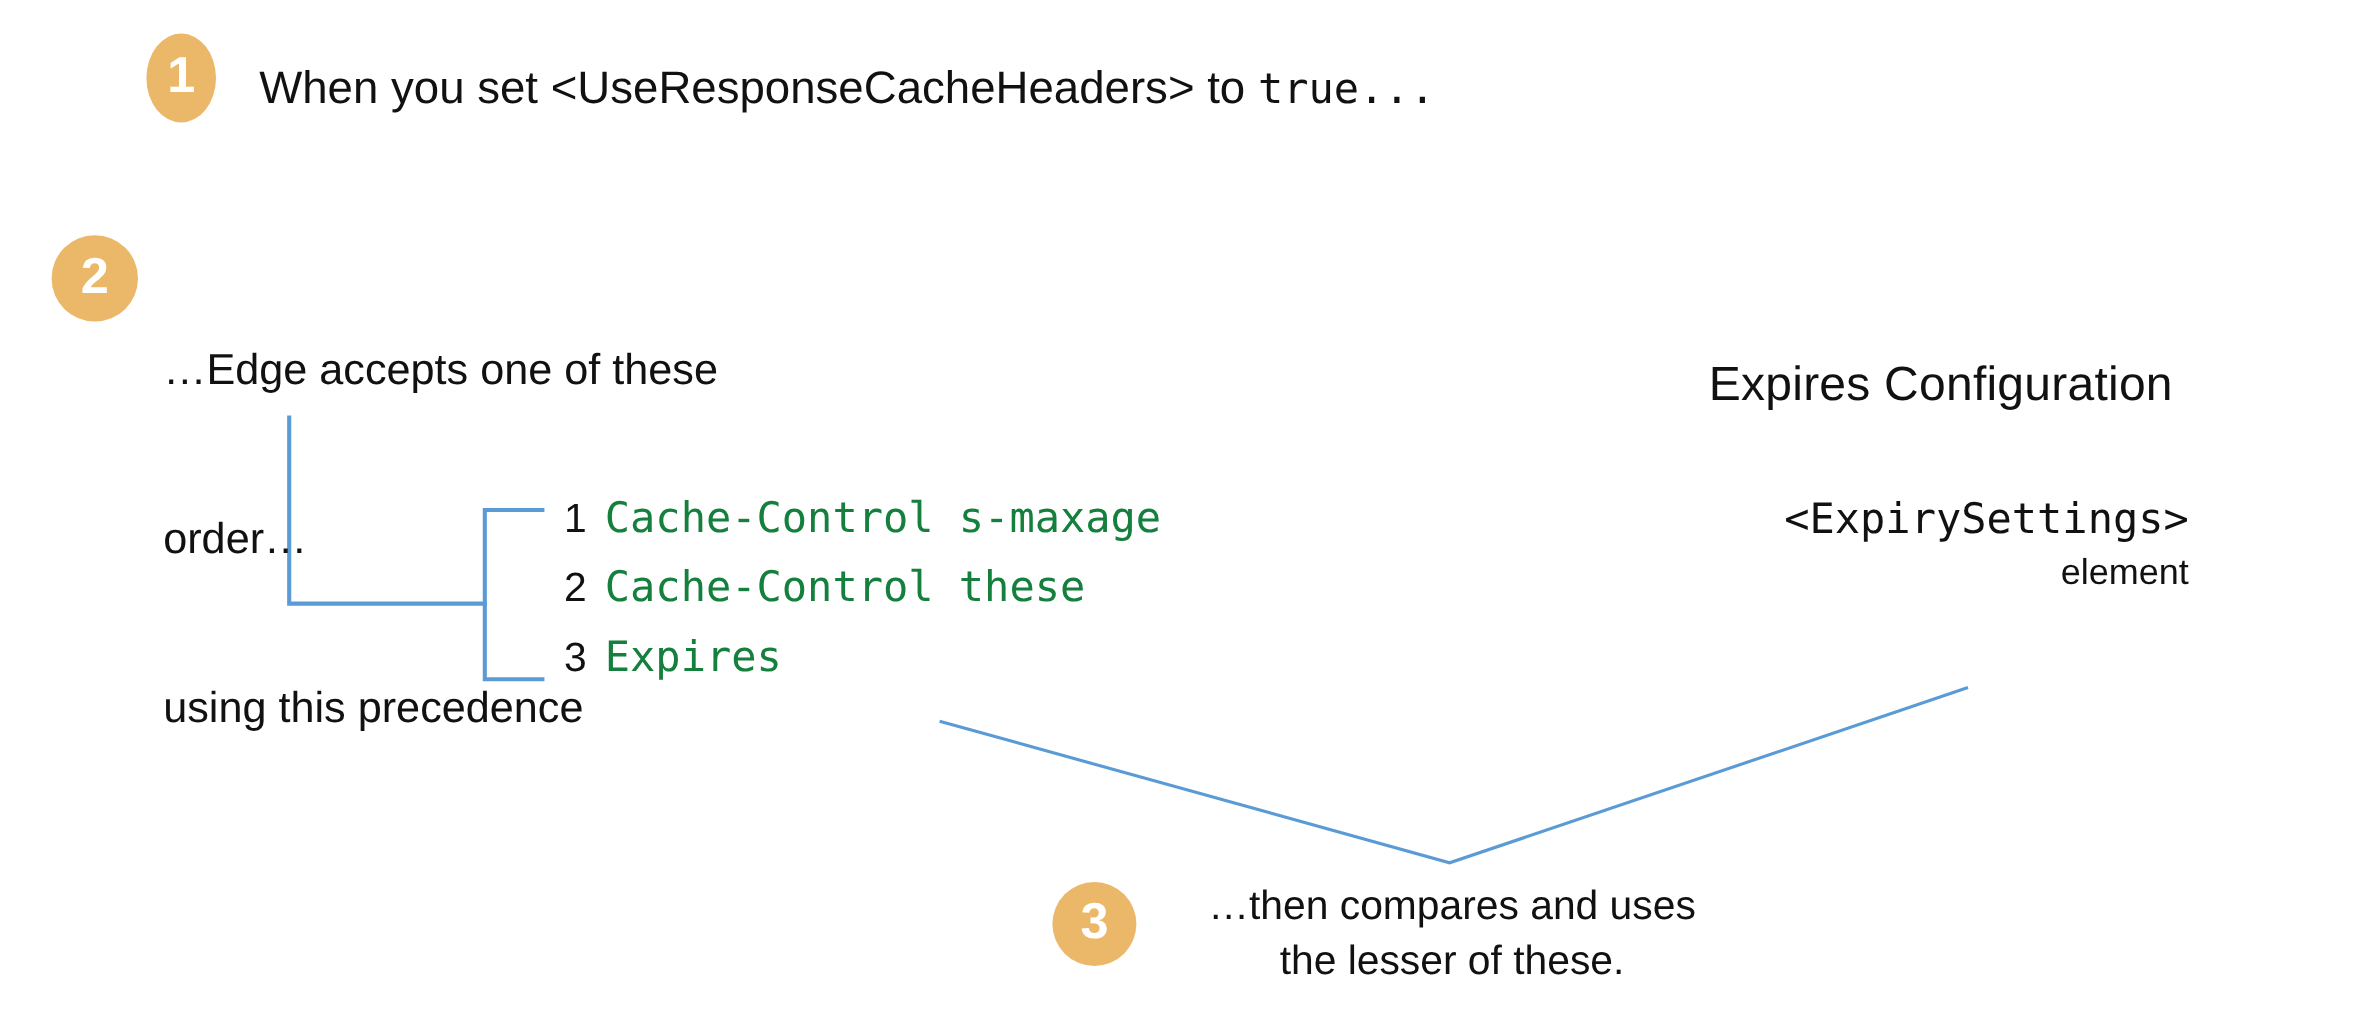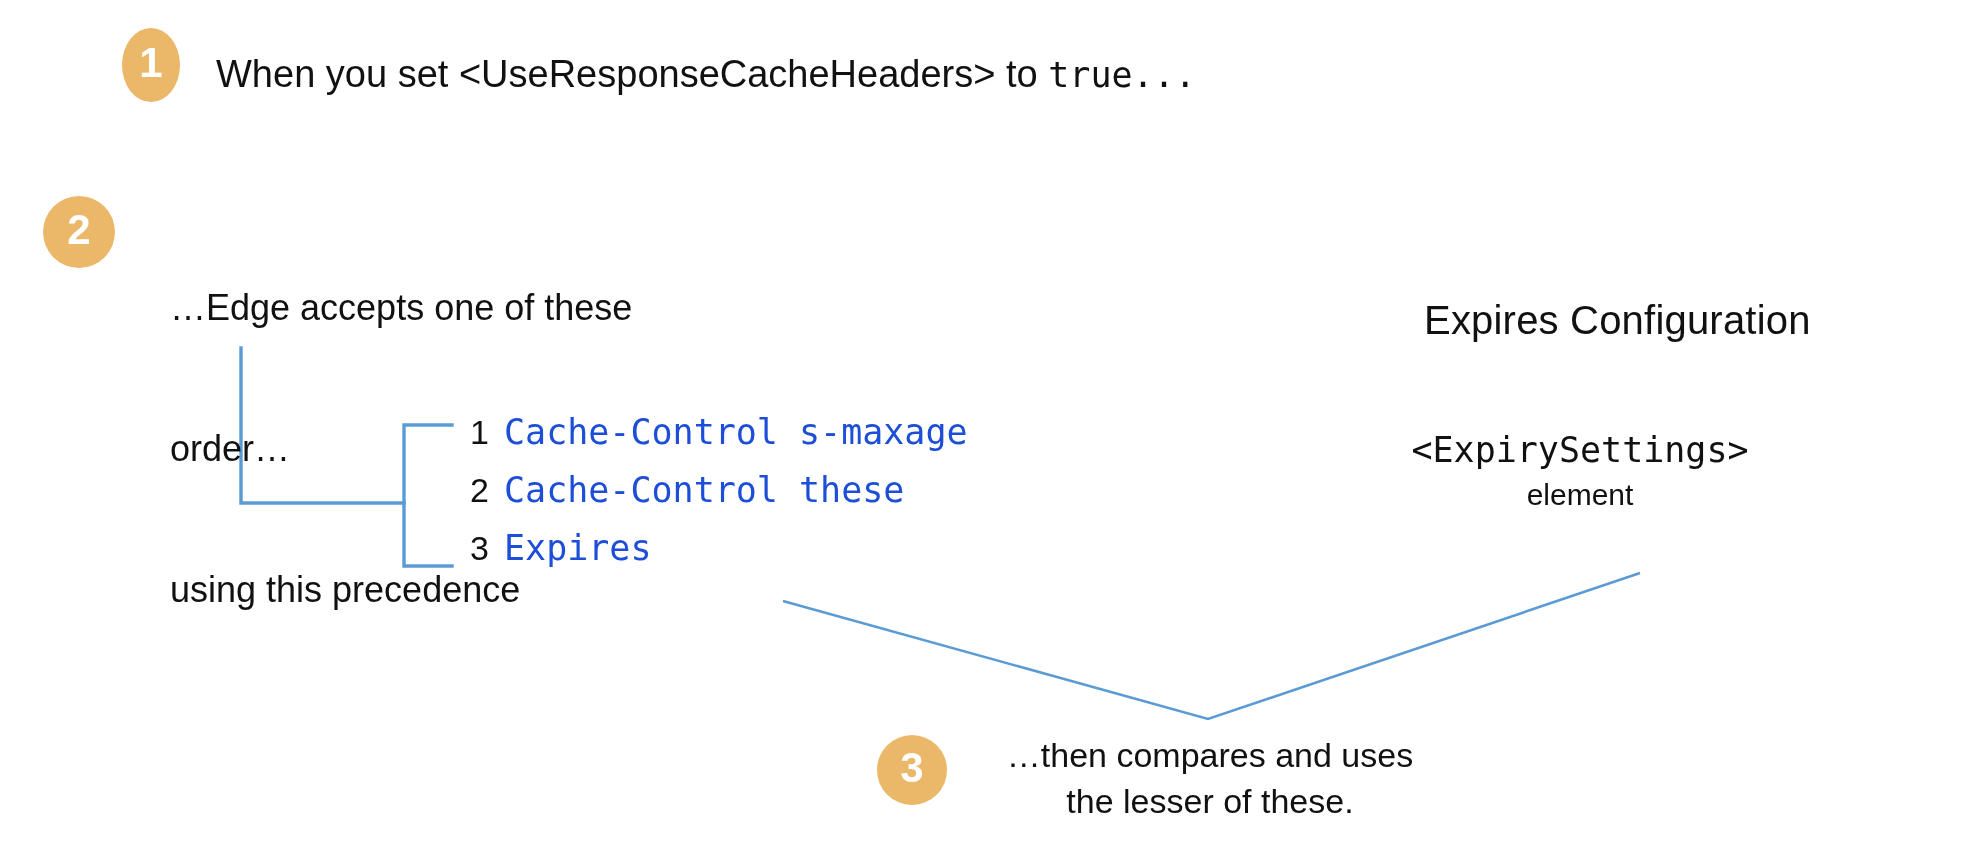--- a/index.html
+++ b/index.html
@@ -88,21 +88,20 @@
     line-height: 56px;
     white-space: nowrap;
   }
   #step1-text .mono { font-size: 35px; }
 
   #step2-text {
     left: 136px;
     top: 190px;
     font-size: 36px;
     line-height: 47px;
-    margin-left: 34px;
   }
 
   #col-left-title {
     left: 592px;
     top: 300px;
     font-size: 40px;
     letter-spacing: 0.2px;
   }
   #col-right-title {
     left: 1424px;
@@ -127,31 +126,30 @@
   .li-num {
     width: 34px;
     font-family: "Liberation Sans", sans-serif;
     font-size: 34px;
     color: #111111;
     text-align: left;
   }
   .li-text {
     font-family: "DejaVu Sans Mono", "Liberation Mono", monospace;
     font-size: 35px;
-    color: #1d4ed8;
+    color: #15803d;
     white-space: pre;
   }
 
   #policy-element {
-    left: 1380px;
+    left: 1424px;
     top: 410px;
     width: 400px;
-    text-align: center;
+    text-align: right;
     white-space: normal;
-    margin-top: 17px;
   }
   #policy-element .policy-tag {
     display: block;
     font-family: "DejaVu Sans Mono", "Liberation Mono", monospace;
     font-size: 35px;
     line-height: 46px;
   }
   #policy-element .policy-word {
     display: block;
     font-family: "Liberation Sans", sans-serif;

